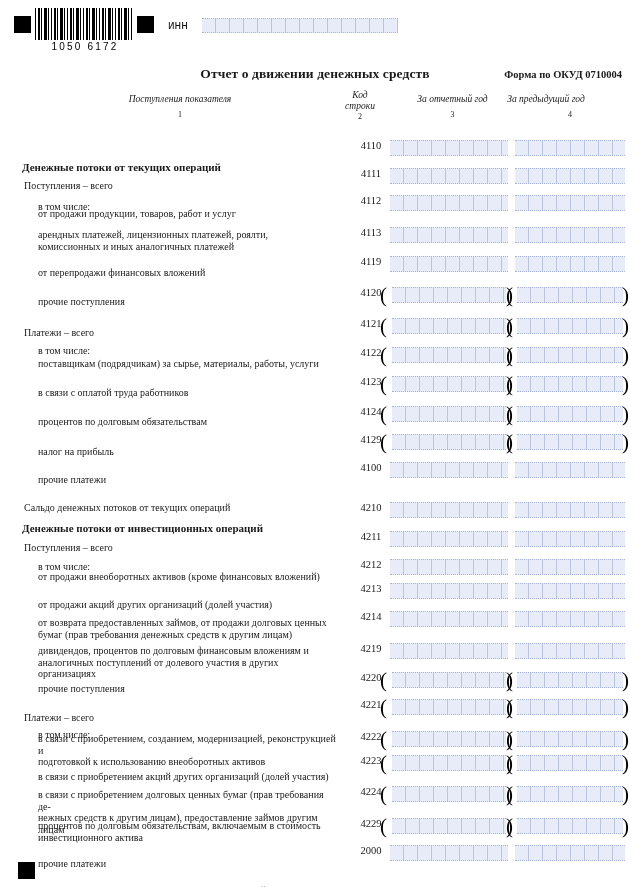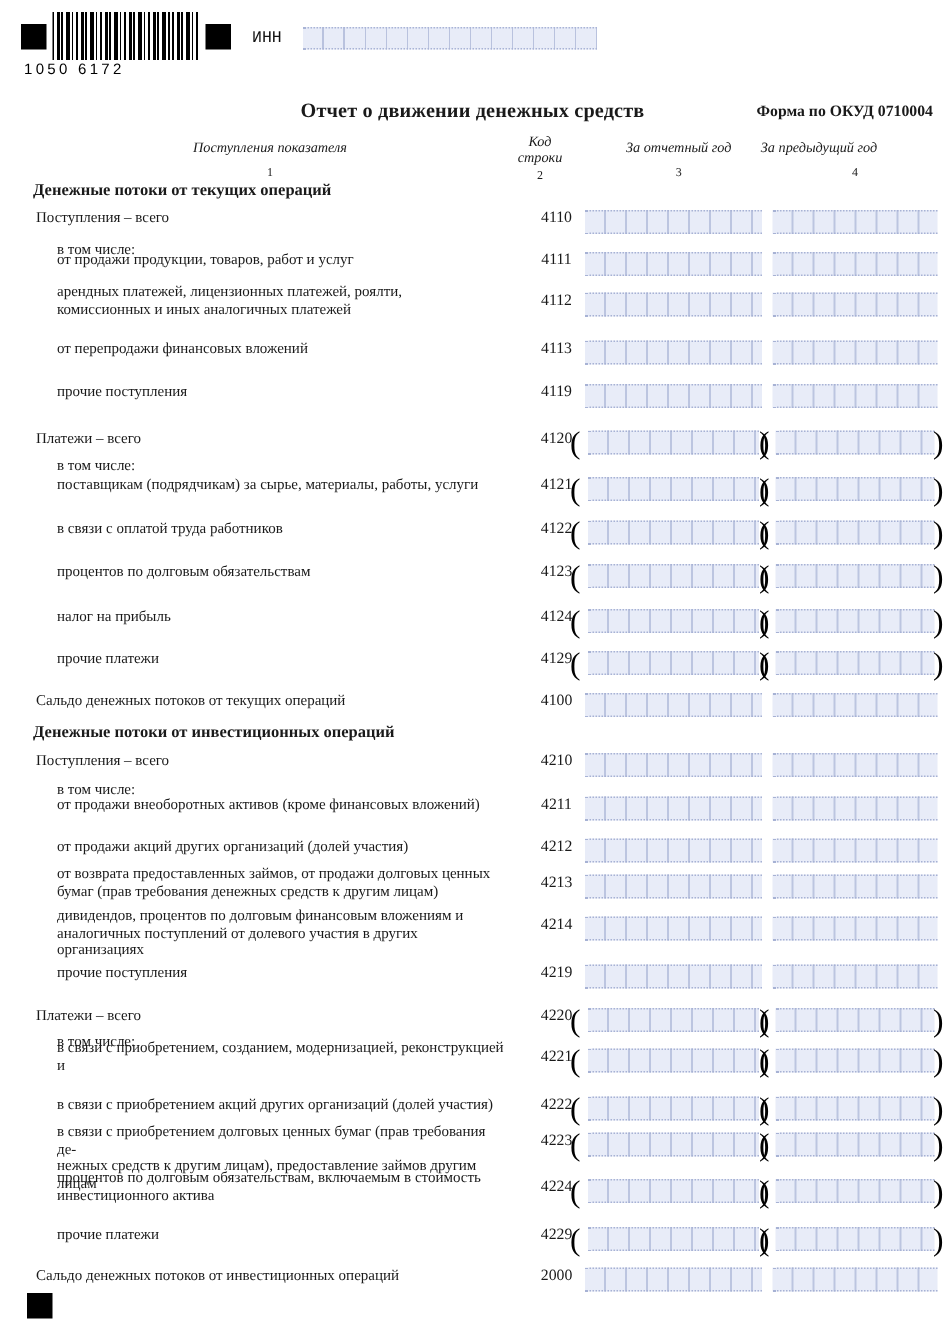--- a/index.html
+++ b/index.html
@@ -45,21 +45,21 @@
     background-image: repeating-linear-gradient(
       to right,
       #000 0px, #000 1px, #fff 1px, #fff 3px,
       #000 3px, #000 5px, #fff 5px, #fff 6px,
       #000 6px, #000 7px, #fff 7px, #fff 9px,
       #000 9px, #000 12px, #fff 12px, #fff 13px,
       #000 13px, #000 14px, #fff 14px, #fff 16px
     );
   }
   .barcode-digits {
-    text-align: left;
+    text-align: center;
     font-family: "Liberation Sans", sans-serif;
     font-size: 10px;
     letter-spacing: 2.2px;
     color: #000;
     margin-top: 1px;
     padding-left: 2px;
   }
 
   
   .idfield {
@@ -143,20 +143,21 @@
     left: 0;
     width: 630px;
     height: 0;
   }
   .rlabel {
     position: absolute;
     font-size: 10px;
     line-height: 11.5px;
     color: #1a1a1a;
     width: 300px;
+    margin-top: 40px;
   }
   .rlabel.lvl0 { left: 22px; font-weight: bold; font-size: 11px; }
   .rlabel.lvl1 { left: 24px; }
   .rlabel.lvl2 { left: 38px; }
   .rcode {
     position: absolute;
     left: 347px;
     width: 48px;
     text-align: center;
     font-size: 10.5px;
@@ -406,20 +407,21 @@
         <span class="paren paren-l-prev">(</span>
         <div class="valbox val-prev"></div>
         <span class="paren paren-r-prev">)</span>
       </div>
       <div class="row" style="top: 689px;">
         <div class="rlabel lvl2">в том числе:</div>
       </div>
       <div class="row paren-row" style="top: 699px;">
         <div class="rlabel lvl2" style="top: -6px;">
           <div>в связи с приобретением, созданием, модернизацией, реконструкцией и</div>
+          <div>подготовкой к использованию внеоборотных активов</div>
         </div>
         <div class="rcode">4221</div>
         <span class="paren paren-l-cur">(</span>
         <div class="valbox val-cur"></div>
         <span class="paren paren-r-cur">)</span>
         <span class="paren paren-l-prev">(</span>
         <div class="valbox val-prev"></div>
         <span class="paren paren-r-prev">)</span>
       </div>
       <div class="row paren-row" style="top: 731px;">

